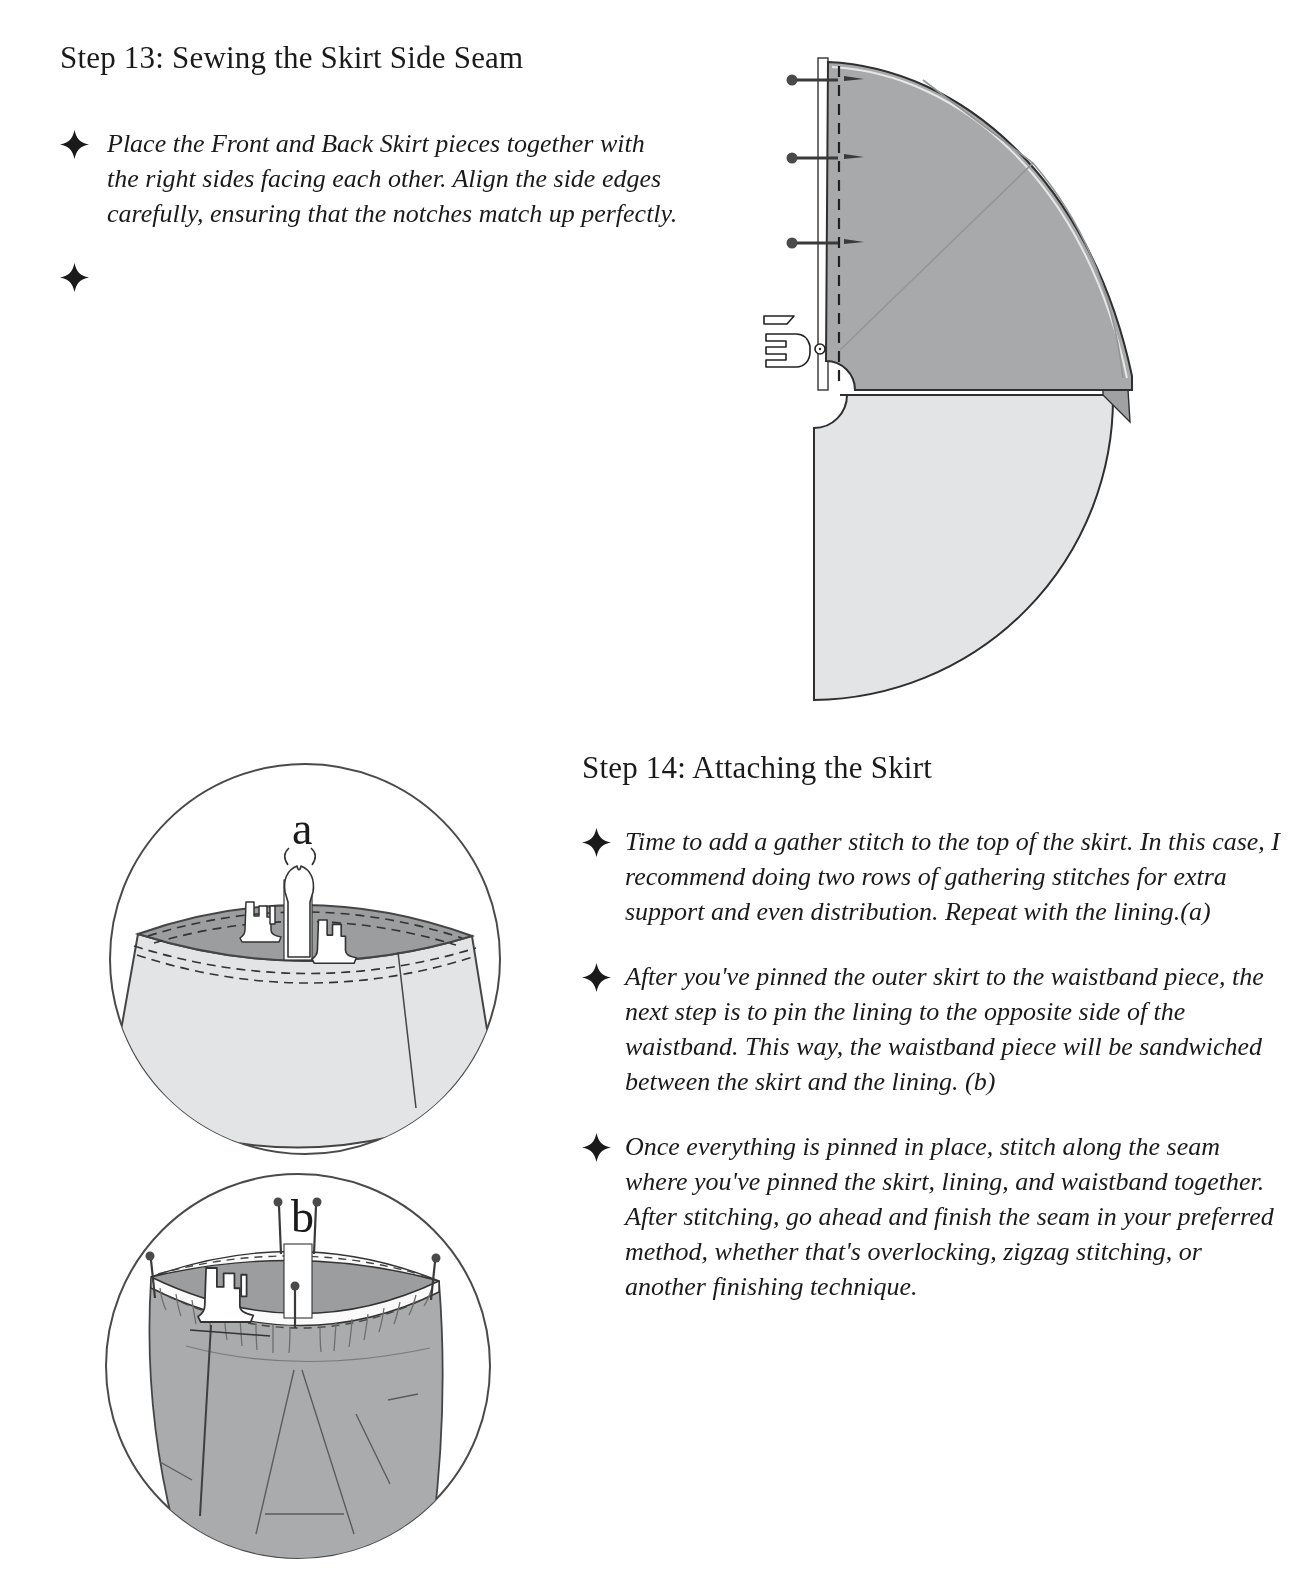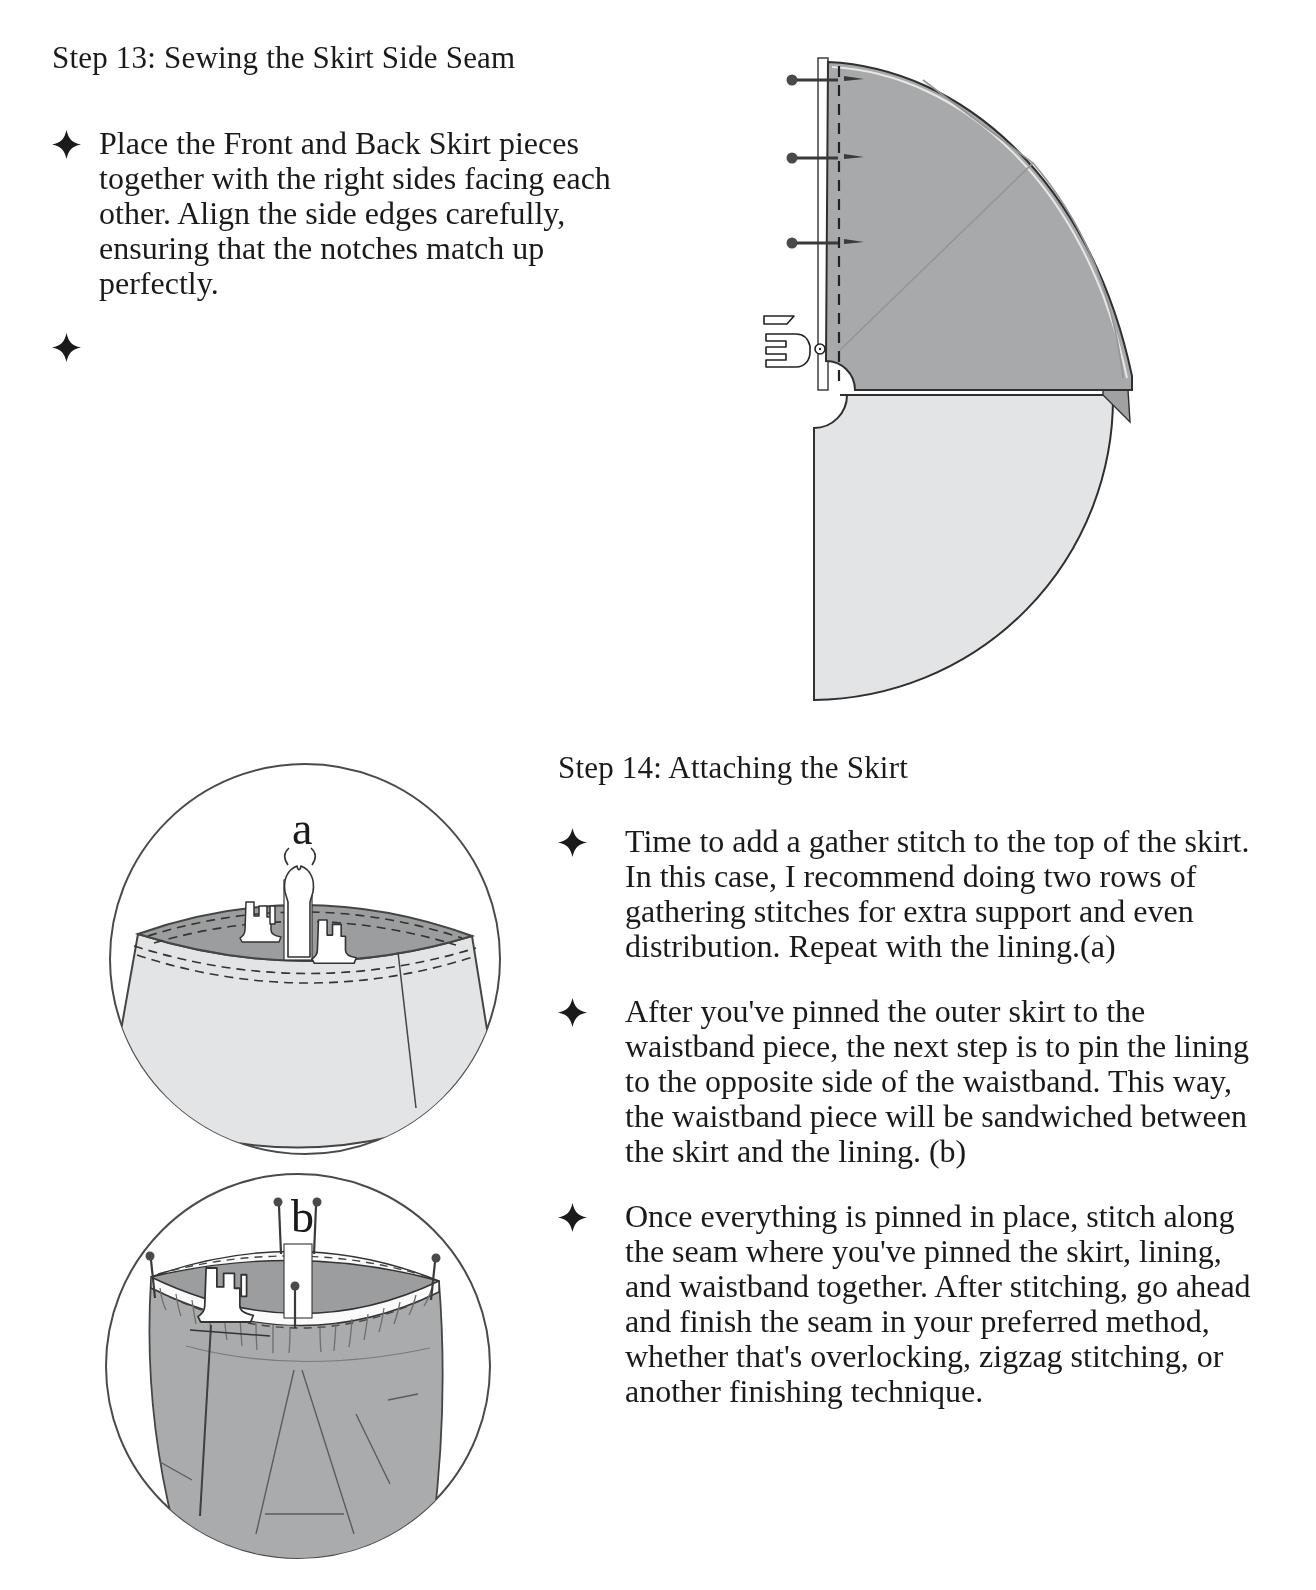--- a/index.html
+++ b/index.html
@@ -2,34 +2,34 @@
 <html><head>
 <meta charset="utf-8">
 <style>
   html,body { margin:0; padding:0; background:#ffffff; }
   .page {
     position:relative; width:1316px; height:1590px; background:#ffffff;
     font-family:"Liberation Serif","DejaVu Serif",serif; color:#1a1a1a;
     overflow:hidden;
   }
   .section { position:absolute; }
-  .step13 { left:52px; top:40px; width:618px; }
-  .step14 { left:558px; top:750px; width:700px; }
+  .step13 { left:60px; top:40px; width:618px; }
+  .step14 { left:582px; top:750px; width:700px; }
   h1.step-title {
     font-size:31px; font-weight:500; margin:0; letter-spacing:0.2px;
   }
   .step13 h1.step-title { margin-bottom:50px; }
   .step14 h1.step-title { margin-bottom:38px; }
   ul.bullets { list-style:none; margin:0; padding:0; }
   li.bullet { display:flex; align-items:flex-start; }
   .step13 li.bullet { margin-bottom:28px; }
-  .step14 li.bullet { margin-bottom:30px;gap:24px; }
+  .step14 li.bullet { margin-bottom:30px; }
   li.bullet .star { flex:0 0 auto; margin-top:4px; margin-right:18px; }
   .step14 li.bullet .star { margin-right:14px; }
-  li.bullet .txt { font-size:32px; line-height:35px; }
+  li.bullet .txt { font-size:26px; line-height:35px;font-style:italic; }
   .fig { position:absolute; }
   .fig-side-seam { left:740px; top:28px; }
   .fig-a { left:100px; top:752px; }
   .fig-b { left:98px; top:1162px; }
   svg text.fig-label { font-family:"Liberation Serif","DejaVu Serif",serif; font-size:46px; fill:#1a1a1a; }
 </style>
 </head>
 <body>
 
 <div class="page">

